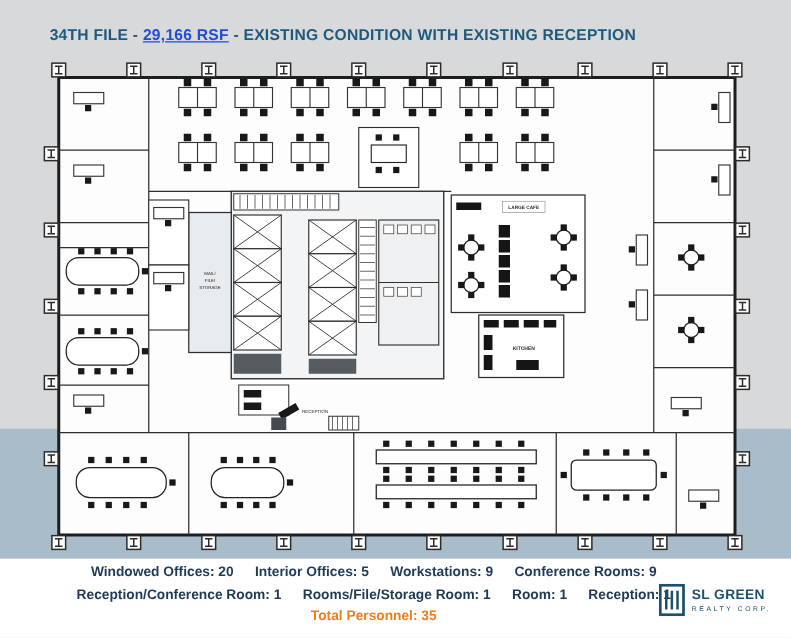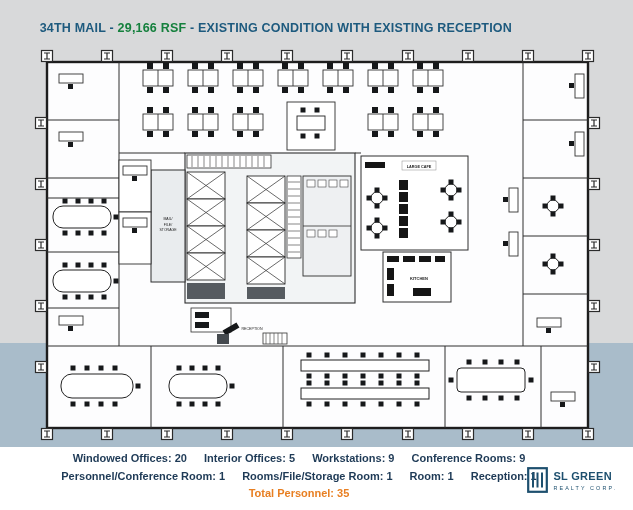--- a/index.html
+++ b/index.html
@@ -1,39 +1,39 @@
 <!DOCTYPE html>
 <html><head>
 <meta charset="utf-8">
 <style>
   html,body{margin:0;padding:0;background:#ffffff;font-family:"Liberation Sans",sans-serif;}
   .stage{position:relative;width:633px;height:510px;overflow:hidden;background:#d8d9da;}
   .bg-band{position:absolute;left:0;top:343px;width:633px;height:104px;background:#a9bcca;}
   .bg-bottom{position:absolute;left:0;top:447px;width:633px;height:63px;background:#ffffff;}
   .title{position:absolute;left:25px;top:7px;font-size:12.5px;font-weight:bold;color:#1d5a7e;letter-spacing:.2px;white-space:pre;}
-  .title .orange{color:#15803d;}
+  .title .orange{color:#1d4ed8;text-decoration:underline;}
   .plan{position:absolute;left:31px;top:40px;}
   .stats{position:absolute;left:18px;top:450px;width:562px;text-align:center;color:#1e3a56;font-size:11px;font-weight:bold;line-height:17.5px;}
   .stat{margin:0 7px;white-space:nowrap;display:inline-block;}
   .stat.highlight{color:#e87f22;}
   .logo{position:absolute;right:16px;top:467px;display:flex;align-items:center;gap:5px;color:#1d4f6e;}
   .logo-text{display:flex;flex-direction:column;}
   .logo-name{font-size:11px;font-weight:bold;letter-spacing:.3px;line-height:13px;}
   .logo-sub{font-size:5.4px;letter-spacing:2.1px;margin-top:2px;}
   svg text{font-family:"Liberation Sans",sans-serif;}
 </style>
 </head>
 <body>
 
 <div class="stage">
   <div class="bg-band"></div>
   <div class="bg-bottom"></div>
 
   <div class="title">
-    <span>34TH MAIL - </span><span class="orange">29,166 RSF</span><span> - EXISTING CONDITION WITH EXISTING RECEPTION</span>
+    <span>34TH FILE - </span><span class="orange">29,166 RSF</span><span> - EXISTING CONDITION WITH EXISTING RECEPTION</span>
   </div>
 
   <svg class="plan" width="571" height="402" viewBox="0 0 571 402">
     <defs>
       <g id="col">
         <rect x="-5.5" y="-5.5" width="11" height="11" fill="#ffffff" stroke="#2b2b2b" stroke-width="1.2"></rect>
         <path d="M-3 -3H3M-3 3H3M0 -3V3" stroke="#2b2b2b" stroke-width="1.2" fill="none"></path>
       </g>
       <g id="chair">
           <rect x="-2.5" y="-2.5" width="5" height="5" fill="#16181a"></rect>
@@ -337,21 +337,21 @@
   </svg>
 
   <div class="stats">
     <div>
       <span class="stat"><span>Windowed Offices:</span> <span>20</span></span>
       <span class="stat"><span>Interior Offices:</span> <span>5</span></span>
       <span class="stat"><span>Workstations:</span> <span>9</span></span>
       <span class="stat"><span>Conference Rooms:</span> <span>9</span></span>
     </div>
     <div>
-      <span class="stat"><span>Personnel/Conference Room:</span> <span>1</span></span>
+      <span class="stat"><span>Reception/Conference Room:</span> <span>1</span></span>
       <span class="stat"><span>Rooms/File/Storage Room:</span> <span>1</span></span>
       <span class="stat"><span>Room:</span> <span>1</span></span>
       <span class="stat"><span>Reception:</span> <span>1</span></span>
       <span class="stat highlight"><span>Total Personnel:</span> <span>35</span></span>
     </div>
   </div>
 
   <div class="logo">
     <svg width="21" height="26" viewBox="0 0 21 26">
       <rect x="1.2" y="1.2" width="18.6" height="23.6" fill="none" stroke="#1d4f6e" stroke-width="2.2"></rect>

